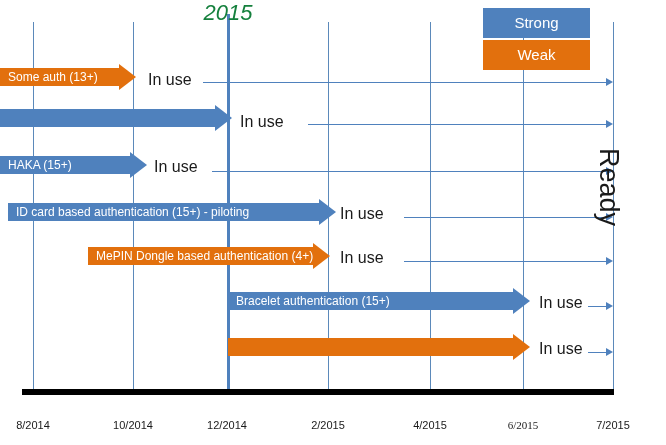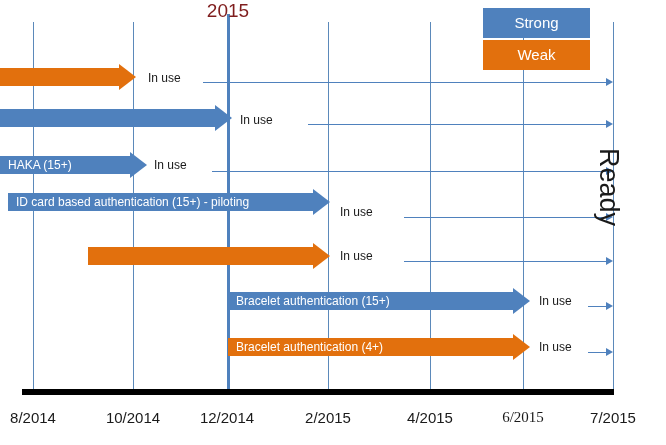--- a/index.html
+++ b/index.html
@@ -35,34 +35,35 @@
   .axis-line {
     position: absolute;
     left: 22px;
     top: 389px;
     width: 592px;
     height: 6px;
     background: #000000;
   }
   .axis-label {
     position: absolute;
-    top: 409px;
-    font-size: 15px;
+    top: 419px;
+    font-size: 11px;
     color: #1a1a1a;
     transform: translateX(-50%);
     white-space: nowrap;
   }
 
   .year-label {
     position: absolute;
     top: 0px;
-    font-size: 19px;
-    color: #7f1d1d;
+    font-size: 22px;
+    color: #15803d;
     transform: translateX(-50%);
     white-space: nowrap;
+    font-style: italic;
   }
 
   
   .legend-box {
     position: absolute;
     width: 107px;
     height: 30px;
     line-height: 30px;
     text-align: center;
     color: #ffffff;
@@ -105,21 +106,21 @@
     z-index: 2;
   }
   .bar.blue .shaft { background: #4f81bd; }
   .bar.blue .head  { border-left: 17px solid #4f81bd; }
   .bar.orange .shaft { background: #e2700d; }
   .bar.orange .head  { border-left: 17px solid #e2700d; }
 
   
   .inuse {
     position: absolute;
-    font-size: 12px;
+    font-size: 16px;
     color: #1a1a1a;
     white-space: nowrap;
   }
 
   
   .connector {
     position: absolute;
     height: 11px;
   }
   .connector .line {
@@ -171,20 +172,21 @@
 
   <div class="year-label" id="year-label" style="left: 228px;">2015</div>
 
   <div class="legend-box legend-weak">Weak</div>
   <div class="legend-box legend-strong">Strong</div>
 
   <div id="bars-layer">
       <div class="bar orange" style="left: 0px; top: 64px; width: 136px;">
         <div class="shaft"></div>
         <div class="head"></div>
+        <div class="bar-label">Some auth (13+)</div>
       </div>
       <div class="inuse" style="left: 148px; top: 71px;">In use</div>
       <div class="connector" style="left: 203px; top: 77px; width: 410px;">
         <div class="line"></div>
         <div class="tip"></div>
       </div>
       <div class="bar blue" style="left: 0px; top: 105px; width: 232px;">
         <div class="shaft"></div>
         <div class="head"></div>
       </div>
@@ -196,53 +198,53 @@
       <div class="bar blue" style="left: 0px; top: 152px; width: 147px;">
         <div class="shaft"></div>
         <div class="head"></div>
         <div class="bar-label">HAKA (15+)</div>
       </div>
       <div class="inuse" style="left: 154px; top: 158px;">In use</div>
       <div class="connector" style="left: 212px; top: 166px; width: 401px;">
         <div class="line"></div>
         <div class="tip"></div>
       </div>
-      <div class="bar blue" style="left: 8px; top: 189px; width: 322px;">
+      <div class="bar blue" style="left: 8px; top: 199px; width: 322px; padding-left: 6px;">
         <div class="shaft"></div>
         <div class="head"></div>
         <div class="bar-label">ID card based authentication (15+) - piloting</div>
       </div>
       <div class="inuse" style="left: 340px; top: 205px;">In use</div>
       <div class="connector" style="left: 404px; top: 212px; width: 209px;">
         <div class="line"></div>
         <div class="tip"></div>
       </div>
       <div class="bar orange" style="left: 88px; top: 243px; width: 242px;">
         <div class="shaft"></div>
         <div class="head"></div>
+        <div class="bar-label">MePIN Dongle based authentication (4+)</div>
       </div>
       <div class="inuse" style="left: 340px; top: 249px;">In use</div>
       <div class="connector" style="left: 404px; top: 256px; width: 209px;">
         <div class="line"></div>
         <div class="tip"></div>
       </div>
       <div class="bar blue" style="left: 228px; top: 288px; width: 302px;">
         <div class="shaft"></div>
         <div class="head"></div>
         <div class="bar-label">Bracelet authentication  (15+)</div>
       </div>
       <div class="inuse" style="left: 539px; top: 294px;">In use</div>
       <div class="connector" style="left: 588px; top: 301px; width: 25px;">
         <div class="line"></div>
         <div class="tip"></div>
       </div>
       <div class="bar orange" style="left: 228px; top: 334px; width: 302px;">
         <div class="shaft"></div>
         <div class="head"></div>
-        <div class="bar-label">Bracelet authentication  (4+)</div>
       </div>
       <div class="inuse" style="left: 539px; top: 340px;">In use</div>
       <div class="connector" style="left: 588px; top: 347px; width: 25px;">
         <div class="line"></div>
         <div class="tip"></div>
       </div>
     </div>
 
   <div class="ready">Ready</div>
 

